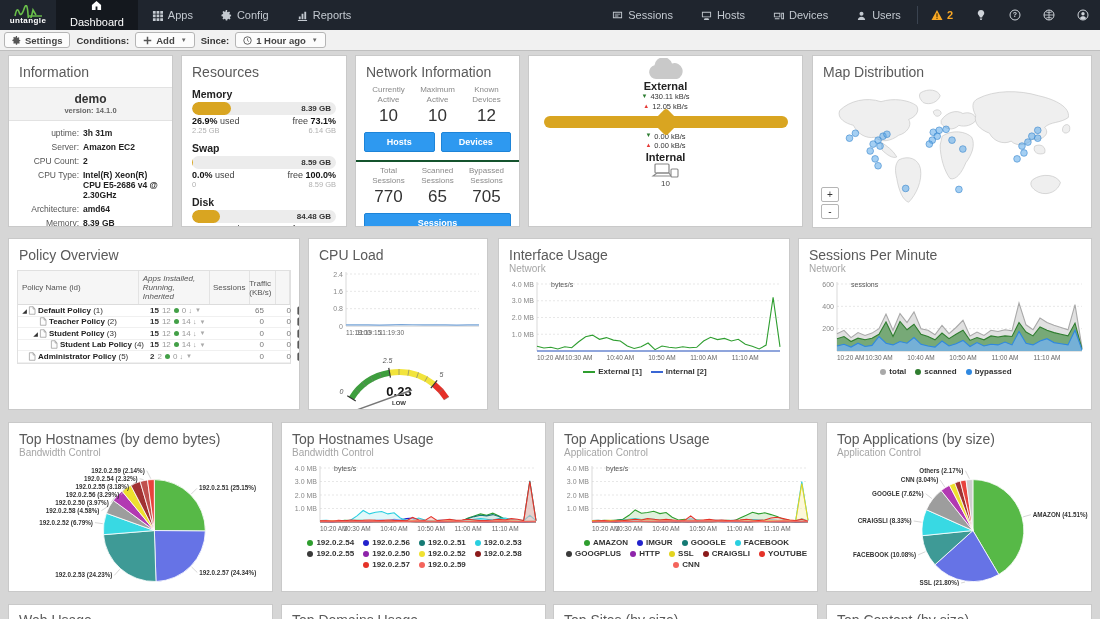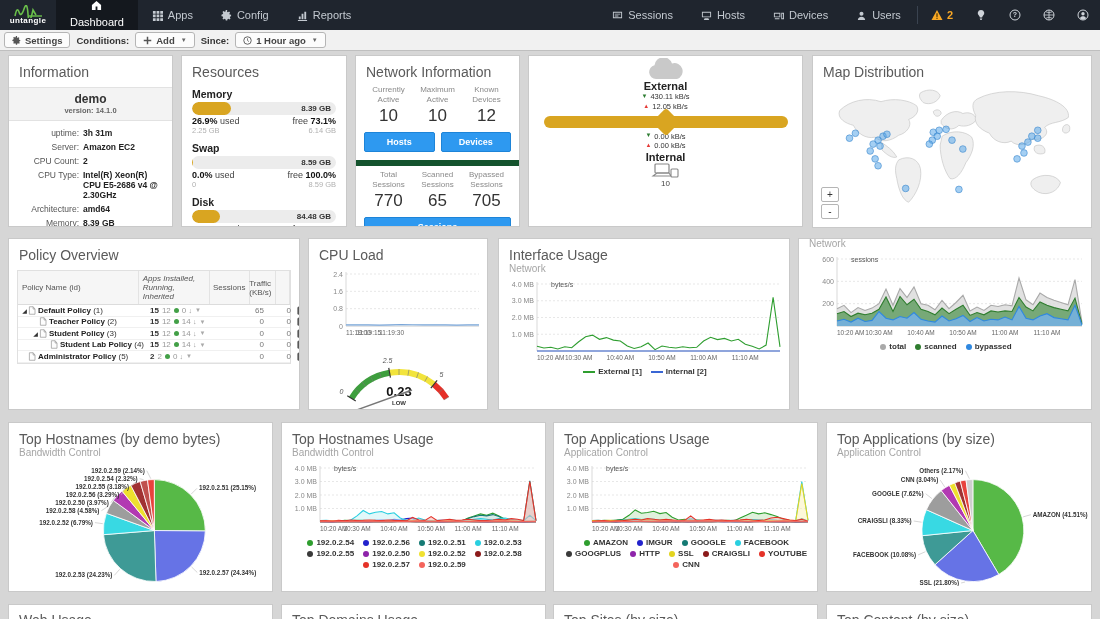--- a/index.html
+++ b/index.html
@@ -52,21 +52,21 @@
   .meter-name { font-size:10.5px; font-weight:bold; color:#222; margin-bottom:2px; }
   .meter-bar { position:relative; height:13px; background:#ececec; border-radius:7px; overflow:hidden; }
   .meter-fill { position:absolute; left:0; top:0; bottom:0; background:#d9a521; border-radius:7px; }
   .meter-total { position:absolute; right:5px; top:2px; font-size:8px; font-weight:bold; color:#333; }
   .meter-line { display:flex; justify-content:space-between; font-size:9px; color:#444; margin-top:1px; }
   .meter-line b { color:#111; }
   .meter-vals { display:flex; justify-content:space-between; font-size:7.5px; color:#b0b0b0; }
 
   
   .ni-section { padding:4px 8px 8px; }
-  .ni-section + .ni-section { border-top:6px solid #14532d; }
+  .ni-section + .ni-section { border-top:2px solid #14532d; }
   .ni-stats { display:flex; }
   .ni-stat { flex:1; text-align:center; }
   .ni-stat .lbl { font-size:8px; color:#8a8a8a; line-height:1.25; min-height:20px;
     display:flex; align-items:flex-end; justify-content:center; white-space:pre-line; }
   .ni-stat .val { font-size:17px; color:#333; margin-top:1px; }
   .ni-btns { display:flex; gap:6px; margin-top:6px; }
   .ni-btn { flex:1; background:#2e99f0; color:#fff; font-size:9px; font-weight:bold; text-align:center;
     padding:4px 0; border-radius:2px; border:1px solid #1d84d8; cursor:pointer; }
 
   
@@ -649,20 +649,21 @@
             <span>External [1]</span>
           </span>
           <span class="li">
             <span class="dash" style="background:#3a66d4"></span>
             <span>Internal [2]</span>
           </span>
         </div></div>
   </div>
 
   <div class="widget" style="left:798px;top:238px;width:294px;height:172px">
+    <div class="w-title">Sessions Per Minute</div>
     <div class="w-sub">Network</div>
     <div class="chart-box" style="margin:2px 5px 0"><svg width="284" height="87">
           <line x1="33" y1="52.66666666666667" x2="278" y2="52.66666666666667" stroke="#dcdcdc" stroke-dasharray="2,2" stroke-width="0.7"></line>
           <text x="30" y="55.16666666666667" text-anchor="end" font-size="7" fill="#888">200</text>
           <line x1="33" y1="30.333333333333336" x2="278" y2="30.333333333333336" stroke="#dcdcdc" stroke-dasharray="2,2" stroke-width="0.7"></line>
           <text x="30" y="32.833333333333336" text-anchor="end" font-size="7" fill="#888">400</text>
           <line x1="33" y1="8" x2="278" y2="8" stroke="#dcdcdc" stroke-dasharray="2,2" stroke-width="0.7"></line>
           <text x="30" y="10.5" text-anchor="end" font-size="7" fill="#888">600</text>
           <text x="47" y="10.5" font-size="7" fill="#555">sessions</text>
           <line x1="33" y1="6" x2="33" y2="75" stroke="#cfcfcf" stroke-width="0.8"></line>

